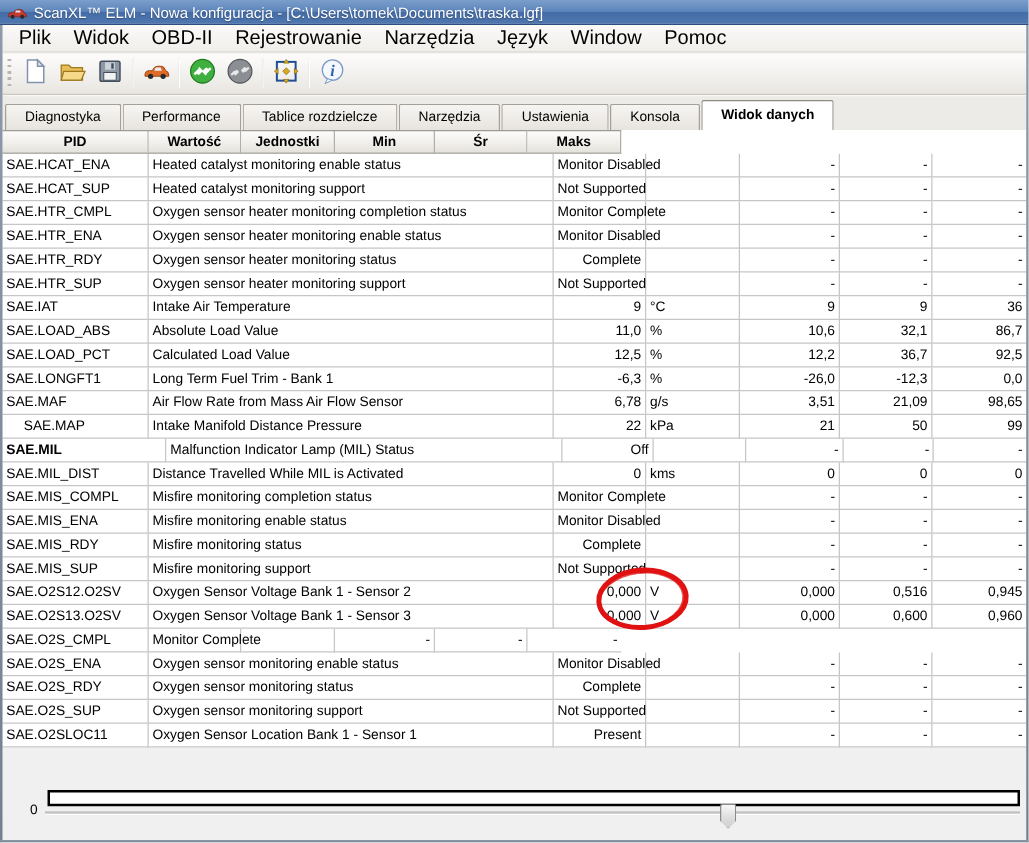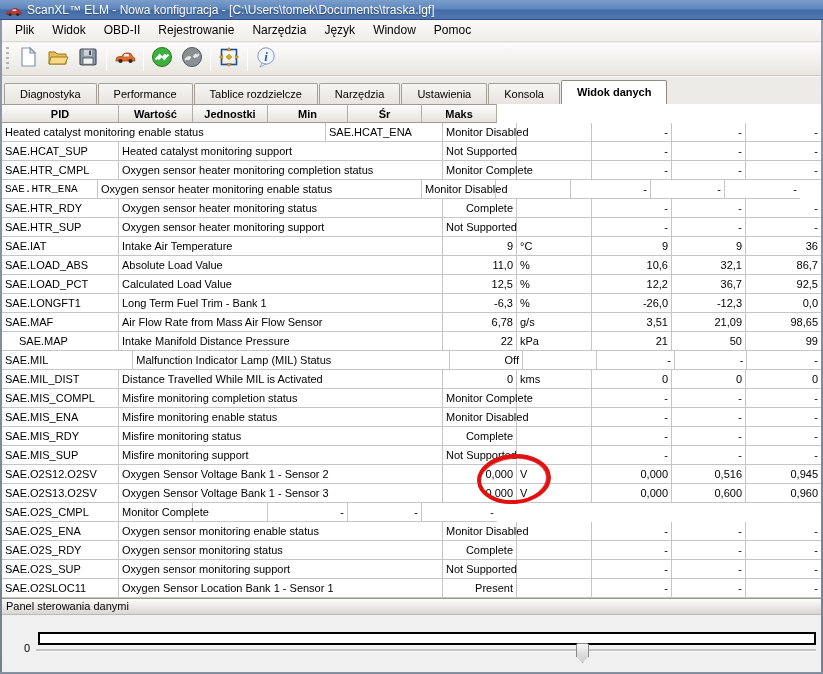--- a/index.html
+++ b/index.html
@@ -18,21 +18,21 @@
     background:linear-gradient(180deg,#7b9ecb 0%,#5d85bb 48%,#446ca6 52%,#4f77b0 100%);
     display:flex; align-items:center; padding-left:5px; border-bottom:1px solid #2d4d7d; }
   .titlebar .title { color:#fff; font-size:12px; margin-left:5px; white-space:nowrap;
     text-shadow:0 1px 1px rgba(0,0,0,.35); }
   .app-icon { width:17px; height:13px; display:inline-block; }
 
   
   .menubar { position:absolute; top:20px; left:2px; right:2px; height:22px;
     background:linear-gradient(180deg,#fbfaf9,#f0eeea); border-bottom:1px solid #dcd9d3;
     display:flex; align-items:center; padding-left:4px; }
-  .menu-item { font-size:12px; color:#000; padding:17px 9px; line-height:21px; cursor:default;text-align:right; }
+  .menu-item { font-size:16px; color:#000; padding:17px 9px; line-height:21px; cursor:default;text-align:right; }
 
   
   .toolbar { position:absolute; top:43px; left:2px; right:2px; height:33px;
     background:linear-gradient(180deg,#fdfcfb,#e9e6e1); border-bottom:1px solid #cbc7c0;
     display:flex; align-items:center; padding-left:2px; }
   .grip { width:5px; height:24px; margin:0 3px 0 1px;
     background:repeating-linear-gradient(180deg,#b9b5ae 0 2px,transparent 2px 5px);
     background-size:3px 100%; background-repeat:no-repeat; background-position:1px 0; }
   .tbtn { width:30px; height:28px; display:flex; align-items:center; justify-content:center;
     border:1px solid transparent; border-radius:2px; }
@@ -198,22 +198,22 @@
   <div class="datatable" id="datatable">
       <div class="trow hrow">
         <div class="cell" style="width: 117px;">PID</div>
         <div class="cell" style="width: 74px;">Wartość</div>
         <div class="cell" style="width: 75px;">Jednostki</div>
         <div class="cell" style="width: 80px;">Min</div>
         <div class="cell" style="width: 74px;">Śr</div>
         <div class="cell" style="width: 75px;">Maks</div>
       </div>
       <div class="trow">
+        <div class="cell al" style="width: 117px;">SAE.HCAT_ENA</div>
         <div class="cell al" style="width: 324px;">Heated catalyst monitoring enable status</div>
-        <div class="cell al" style="width: 117px;">SAE.HCAT_ENA</div>
         <div class="cell al ov" style="width: 74px;">Monitor Disabled</div>
         <div class="cell al" style="width: 75px;"></div>
         <div class="cell ar" style="width: 80px;">-</div>
         <div class="cell ar" style="width: 74px;">-</div>
         <div class="cell ar" style="width: 75px;">-</div>
       </div>
       <div class="trow">
         <div class="cell al" style="width: 117px;">SAE.HCAT_SUP</div>
         <div class="cell al" style="width: 324px;">Heated catalyst monitoring support</div>
         <div class="cell al ov" style="width: 74px;">Not Supported</div>
@@ -225,21 +225,21 @@
       <div class="trow">
         <div class="cell al" style="width: 117px;">SAE.HTR_CMPL</div>
         <div class="cell al" style="width: 324px;">Oxygen sensor heater monitoring completion status</div>
         <div class="cell al ov" style="width: 74px;">Monitor Complete</div>
         <div class="cell al" style="width: 75px;"></div>
         <div class="cell ar" style="width: 80px;">-</div>
         <div class="cell ar" style="width: 74px;">-</div>
         <div class="cell ar" style="width: 75px;">-</div>
       </div>
       <div class="trow">
-        <div class="cell al" style="width: 96px; font-family: Liberation Mono, monospace;">SAE.HTR_ENA</div>
+        <div class="cell al" style="width: 117px;">SAE.HTR_ENA</div>
         <div class="cell al" style="width: 324px;">Oxygen sensor heater monitoring enable status</div>
         <div class="cell al ov" style="width: 74px;">Monitor Disabled</div>
         <div class="cell al" style="width: 75px;"></div>
         <div class="cell ar" style="width: 80px;">-</div>
         <div class="cell ar" style="width: 74px;">-</div>
         <div class="cell ar" style="width: 75px;">-</div>
       </div>
       <div class="trow">
         <div class="cell al" style="width: 117px;">SAE.HTR_RDY</div>
         <div class="cell al" style="width: 324px;">Oxygen sensor heater monitoring status</div>
@@ -306,21 +306,21 @@
       <div class="trow">
         <div class="cell al" style="width: 117px; padding-left: 17px;">SAE.MAP</div>
         <div class="cell al" style="width: 324px;">Intake Manifold Distance Pressure</div>
         <div class="cell ar ov" style="width: 74px;">22</div>
         <div class="cell al" style="width: 75px;">kPa</div>
         <div class="cell ar" style="width: 80px;">21</div>
         <div class="cell ar" style="width: 74px;">50</div>
         <div class="cell ar" style="width: 75px;">99</div>
       </div>
       <div class="trow">
-        <div class="cell al" style="width: 134px;">SAE.MIL</div>
+        <div class="cell al" style="width: 134px; font-weight: bold;">SAE.MIL</div>
         <div class="cell al" style="width: 324px;">Malfunction Indicator Lamp (MIL) Status</div>
         <div class="cell ar ov" style="width: 74px;">Off</div>
         <div class="cell al" style="width: 75px;"></div>
         <div class="cell ar" style="width: 80px;">-</div>
         <div class="cell ar" style="width: 74px;">-</div>
         <div class="cell ar" style="width: 75px;">-</div>
       </div>
       <div class="trow">
         <div class="cell al" style="width: 117px;">SAE.MIL_DIST</div>
         <div class="cell al" style="width: 324px;">Distance Travelled While MIL is Activated</div>
@@ -428,21 +428,20 @@
         <div class="cell ar" style="width: 74px;">-</div>
         <div class="cell ar" style="width: 75px;">-</div>
       </div>
     </div>
 
   <svg class="annot" viewBox="0 0 80 54">
     <ellipse cx="40" cy="27" rx="35" ry="23" fill="none" stroke="#e01212" stroke-width="4" stroke-linecap="round" transform="rotate(-4 40 27)"></ellipse>
     <ellipse cx="39" cy="28" rx="34" ry="22" fill="none" stroke="#e01212" stroke-width="2" opacity="0.75" transform="rotate(-7 39 28)"></ellipse>
   </svg>
 
-  <div class="caption">Panel sterowania danymi</div>
   <div class="cpanel">
     <span class="zero">0</span>
     <div class="seekbar"></div>
     <div class="slider-track"></div>
     <div class="slider-thumb" id="sliderthumb" style="left: 574px;"></div>
   </div>
 
   <div class="edge edge-left"></div>
   <div class="edge edge-right"></div>
   <div class="edge edge-bottom"></div>

